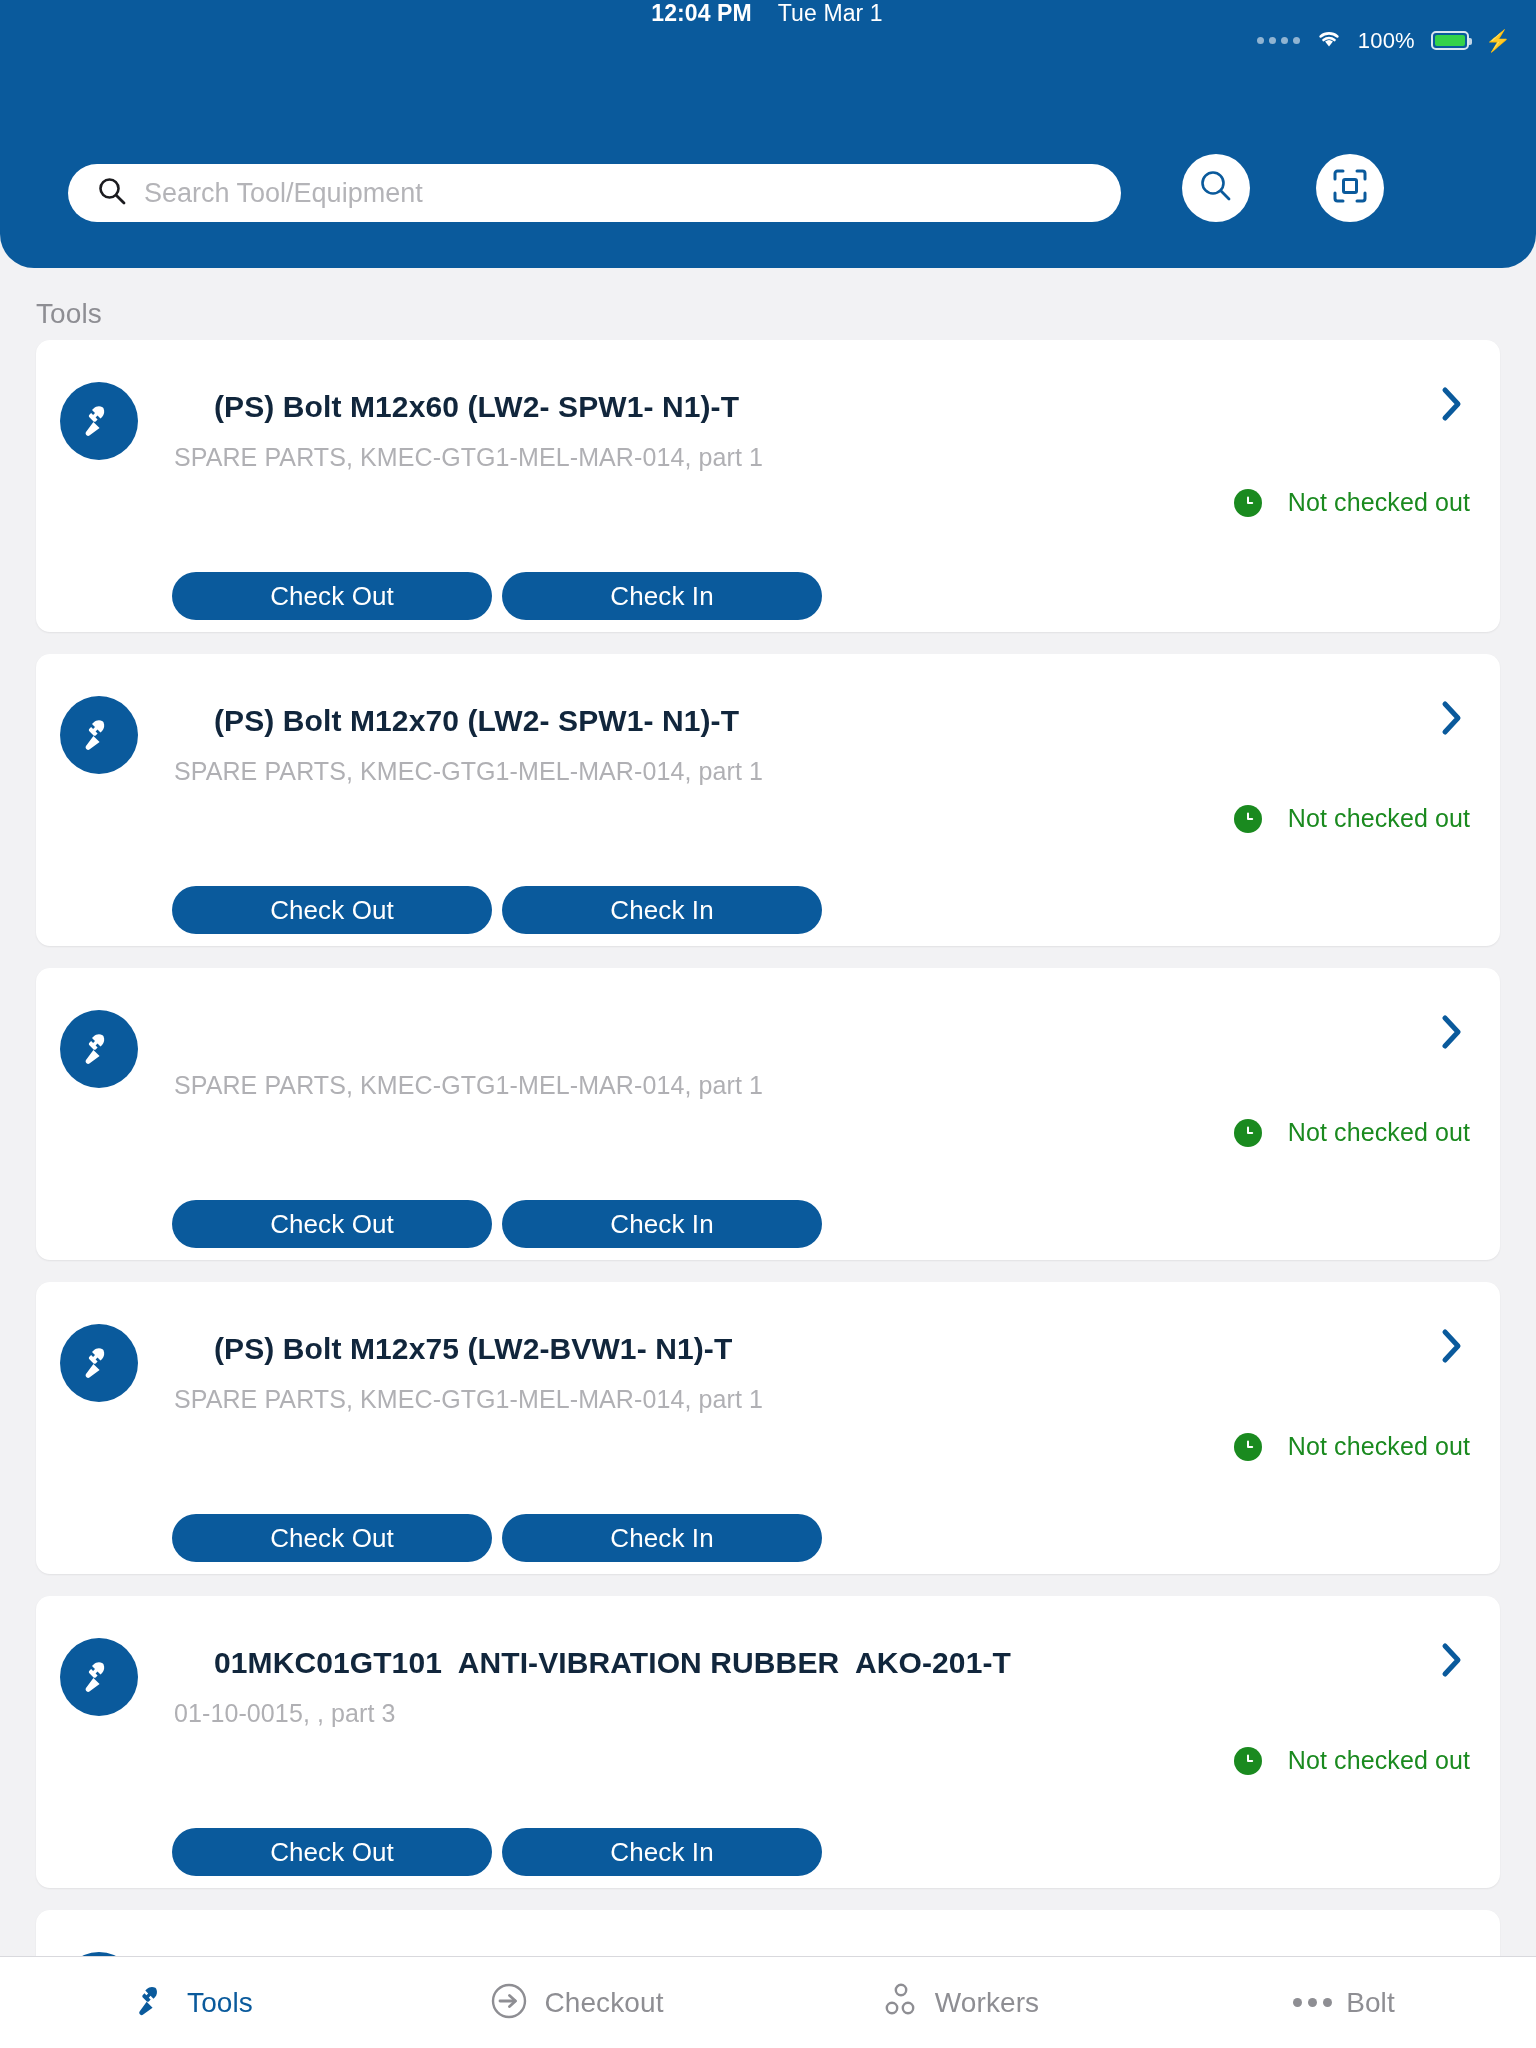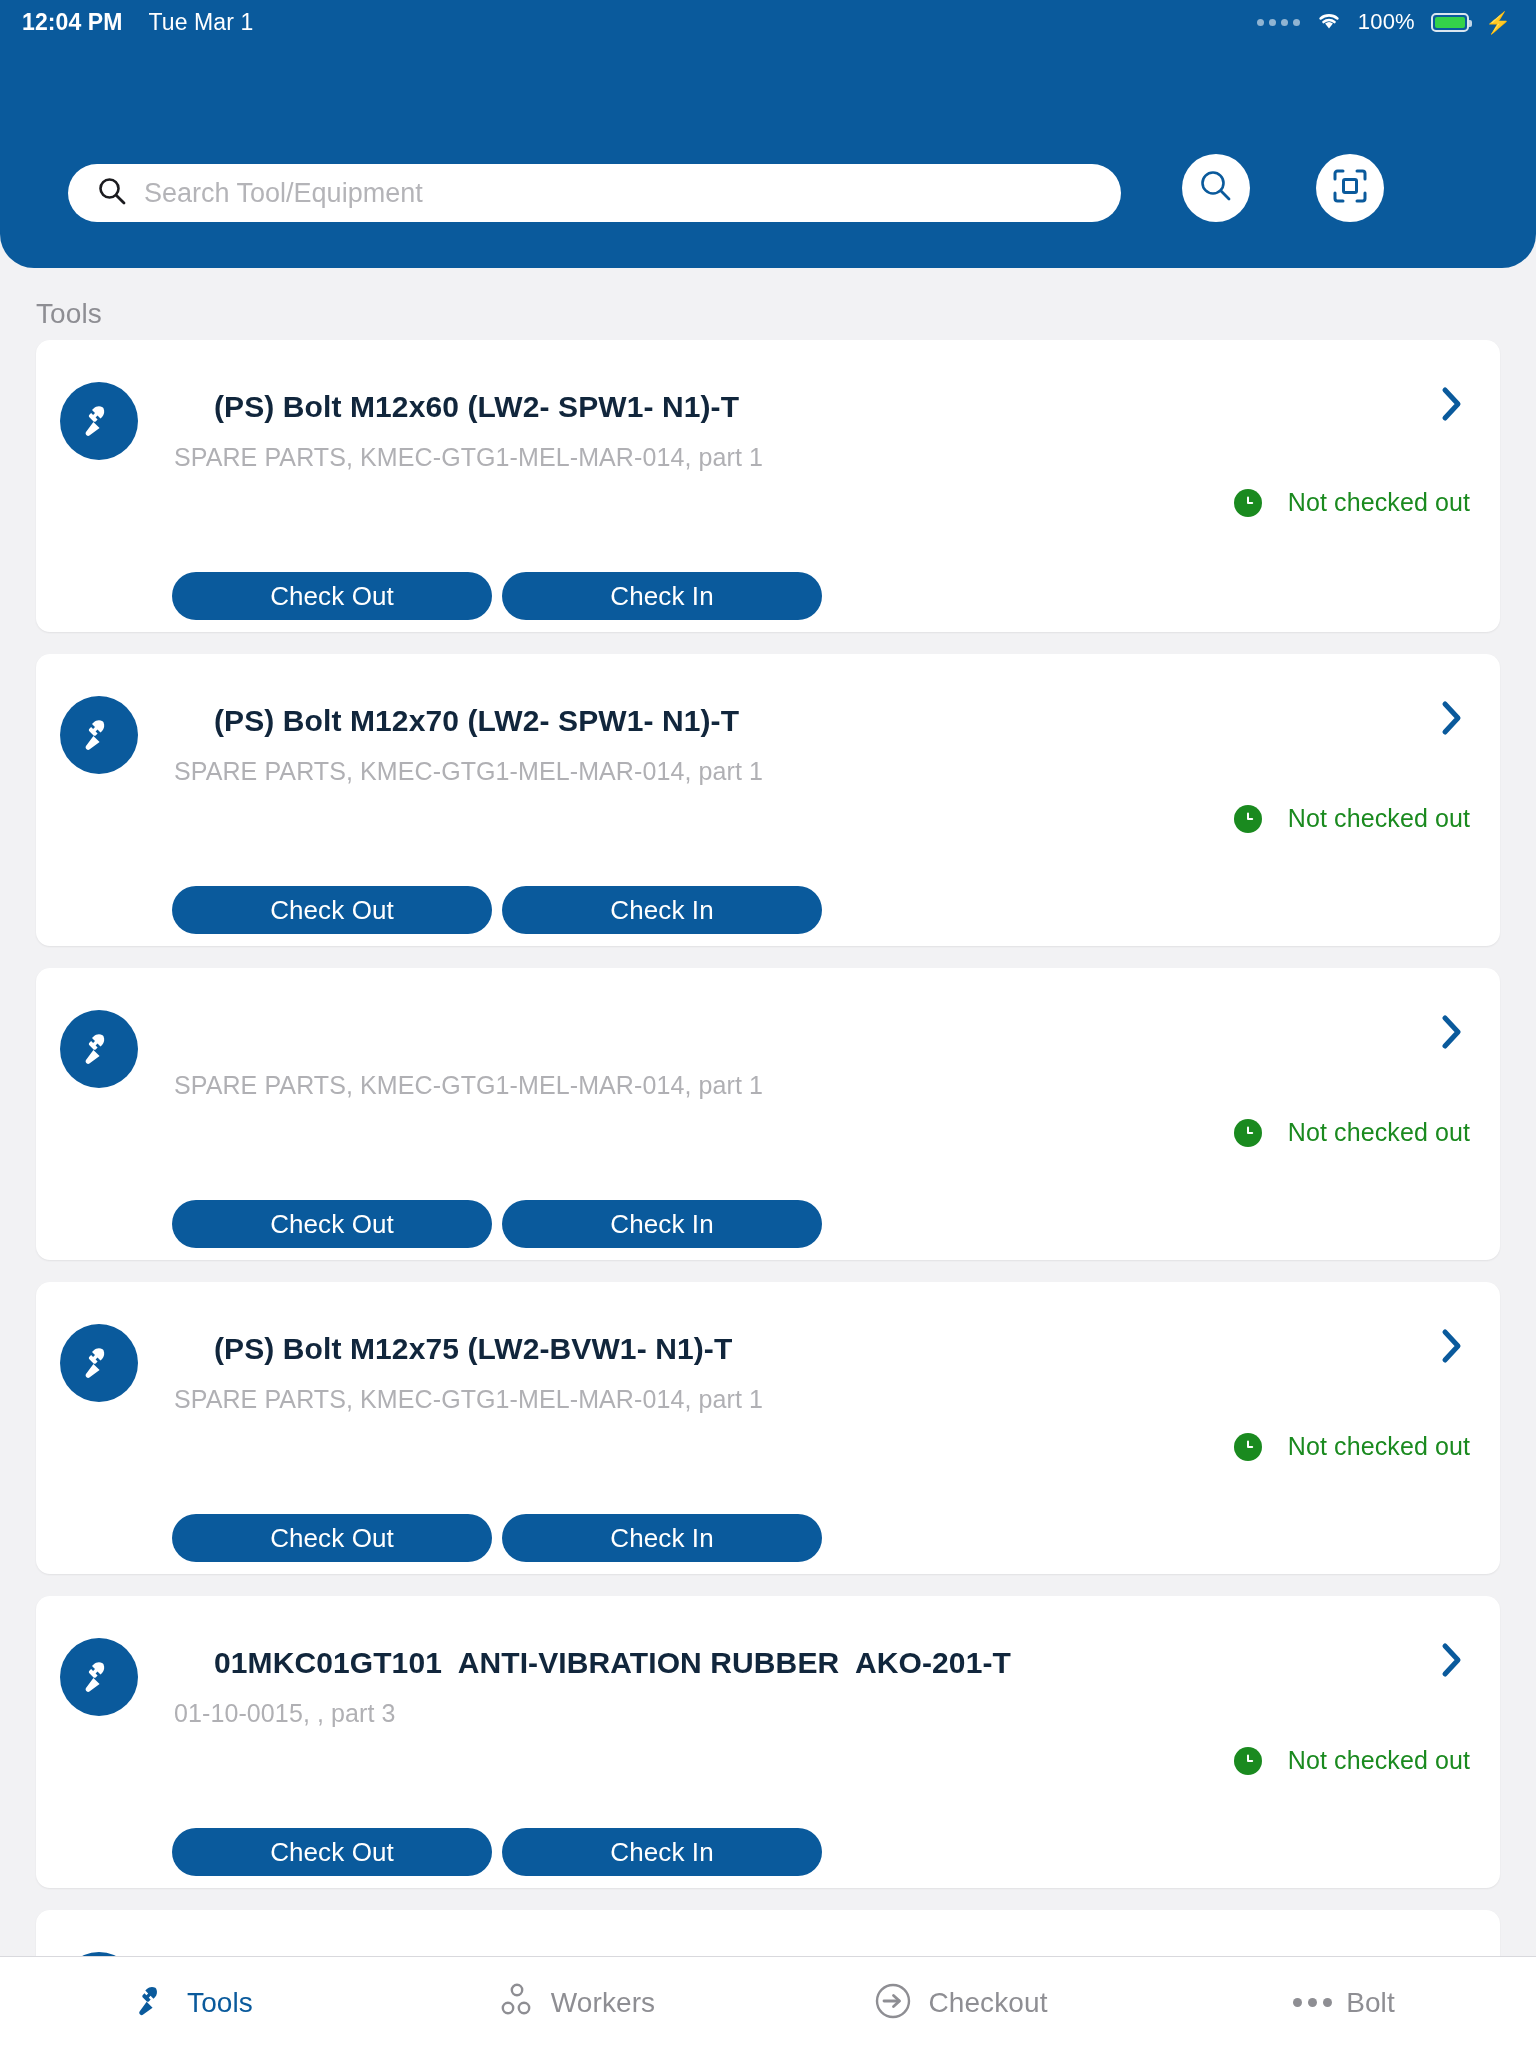--- a/index.html
+++ b/index.html
@@ -35,20 +35,21 @@
   .statusbar {
     position: absolute;
     top: 0; left: 0;
     width: 100%;
     height: 44px;
     display: flex;
     align-items: center;
     color: #ffffff;
     font-size: 23px;
     padding: 0 24px 0 22px;
+    flex-direction: column;
   }
   .sb-left { display: flex; align-items: center; gap: 26px; }
   .sb-time { font-weight: 600; letter-spacing: .1px; }
   .sb-date { font-weight: 400; letter-spacing: .1px; }
   .sb-right {
     margin-left: auto;
     display: flex;
     align-items: center;
     gap: 16px;
   }
@@ -521,38 +522,38 @@
         <svg width="42" height="42" viewBox="0 0 44 44">
           <path d="M25.5 8.2 c-3.1-1.5-6.6-.9-8.9 1.3 l-1.6 1.6 3.0 3.0 -1.9 1.9 -2.0-2.0 -1.7 1.7 c-.7.7-.7 1.9 0 2.6 l3.9 3.9 c.7.7 1.9.7 2.6 0 l1.7-1.7 -2.0-2.0 1.9-1.9 3.0 3.0 1.6-1.6 c2.2-2.3 2.8-5.8 1.3-8.9 z" fill="#0a5a9c"></path>
           <path d="M16.4 22.9 L9.0 33.1 c-.6.9-.5 2.1.3 2.8 l.3.3 c.8.8 2.0.9 2.8.3 l10.2-7.4 z" fill="#0a5a9c"></path>
         </svg>
       </span>
       <span class="tab-label">Tools</span>
     </div>
 
     <div class="tab">
       <span>
+        <svg width="42" height="42" viewBox="0 0 42 42">
+          <circle cx="21" cy="21" r="16" stroke="#8e8e93" stroke-width="2.4" fill="none"></circle>
+          <line x1="12" y1="21" x2="27" y2="21" stroke="#8e8e93" stroke-width="2.8" stroke-linecap="round"></line>
+          <polyline points="21.5,15.5 27.5,21 21.5,26.5" stroke="#8e8e93" stroke-width="2.8" fill="none" stroke-linecap="round" stroke-linejoin="round"></polyline>
+        </svg>
+      </span>
+      <span class="tab-label">Checkout</span>
+    </div>
+
+    <div class="tab">
+      <span>
         <svg width="40" height="40" viewBox="0 0 40 40">
           <circle cx="20" cy="9" r="5.2" stroke="#8e8e93" stroke-width="2.4" fill="none"></circle>
           <circle cx="11" cy="27" r="5.2" stroke="#8e8e93" stroke-width="2.4" fill="none"></circle>
           <circle cx="27" cy="27" r="5.2" stroke="#8e8e93" stroke-width="2.4" fill="none"></circle>
         </svg>
       </span>
       <span class="tab-label">Workers</span>
-    </div>
-
-    <div class="tab">
-      <span>
-        <svg width="42" height="42" viewBox="0 0 42 42">
-          <circle cx="21" cy="21" r="16" stroke="#8e8e93" stroke-width="2.4" fill="none"></circle>
-          <line x1="12" y1="21" x2="27" y2="21" stroke="#8e8e93" stroke-width="2.8" stroke-linecap="round"></line>
-          <polyline points="21.5,15.5 27.5,21 21.5,26.5" stroke="#8e8e93" stroke-width="2.8" fill="none" stroke-linecap="round" stroke-linejoin="round"></polyline>
-        </svg>
-      </span>
-      <span class="tab-label">Checkout</span>
     </div>
 
     <div class="tab">
       <span class="dots-icon">
           <i></i>
           <i></i>
           <i></i>
         </span>
       <span class="tab-label">Bolt</span>
     </div>

